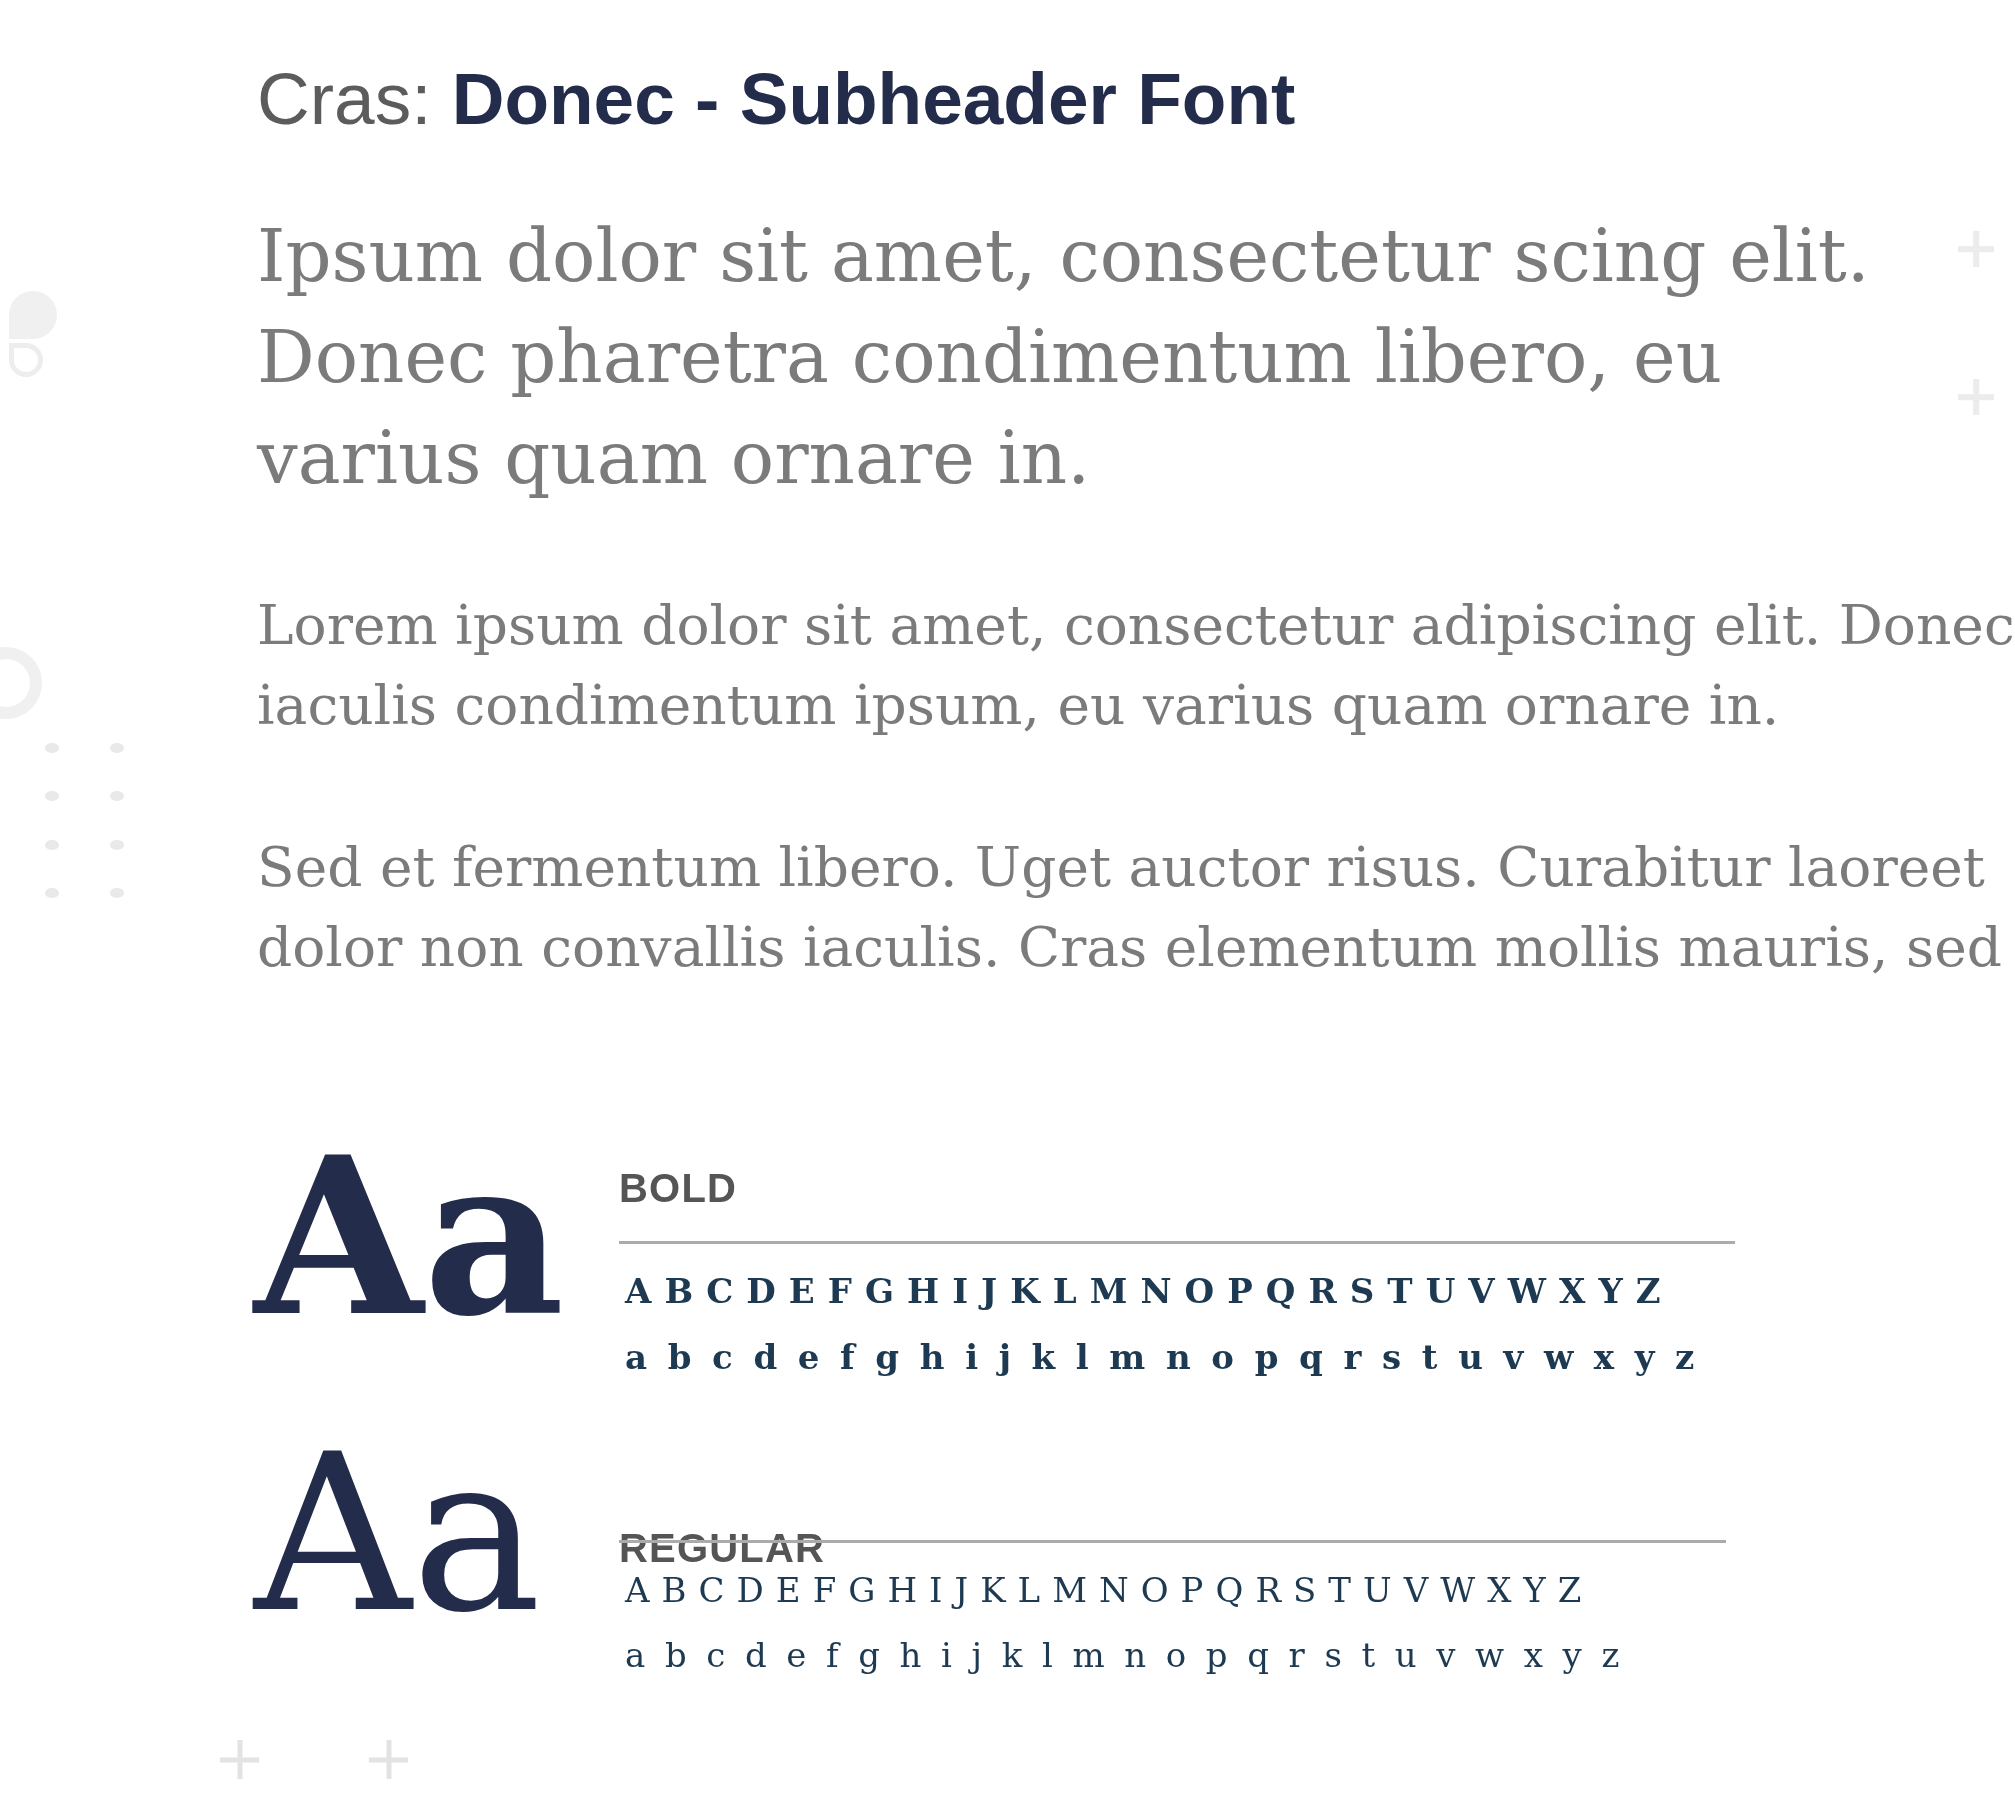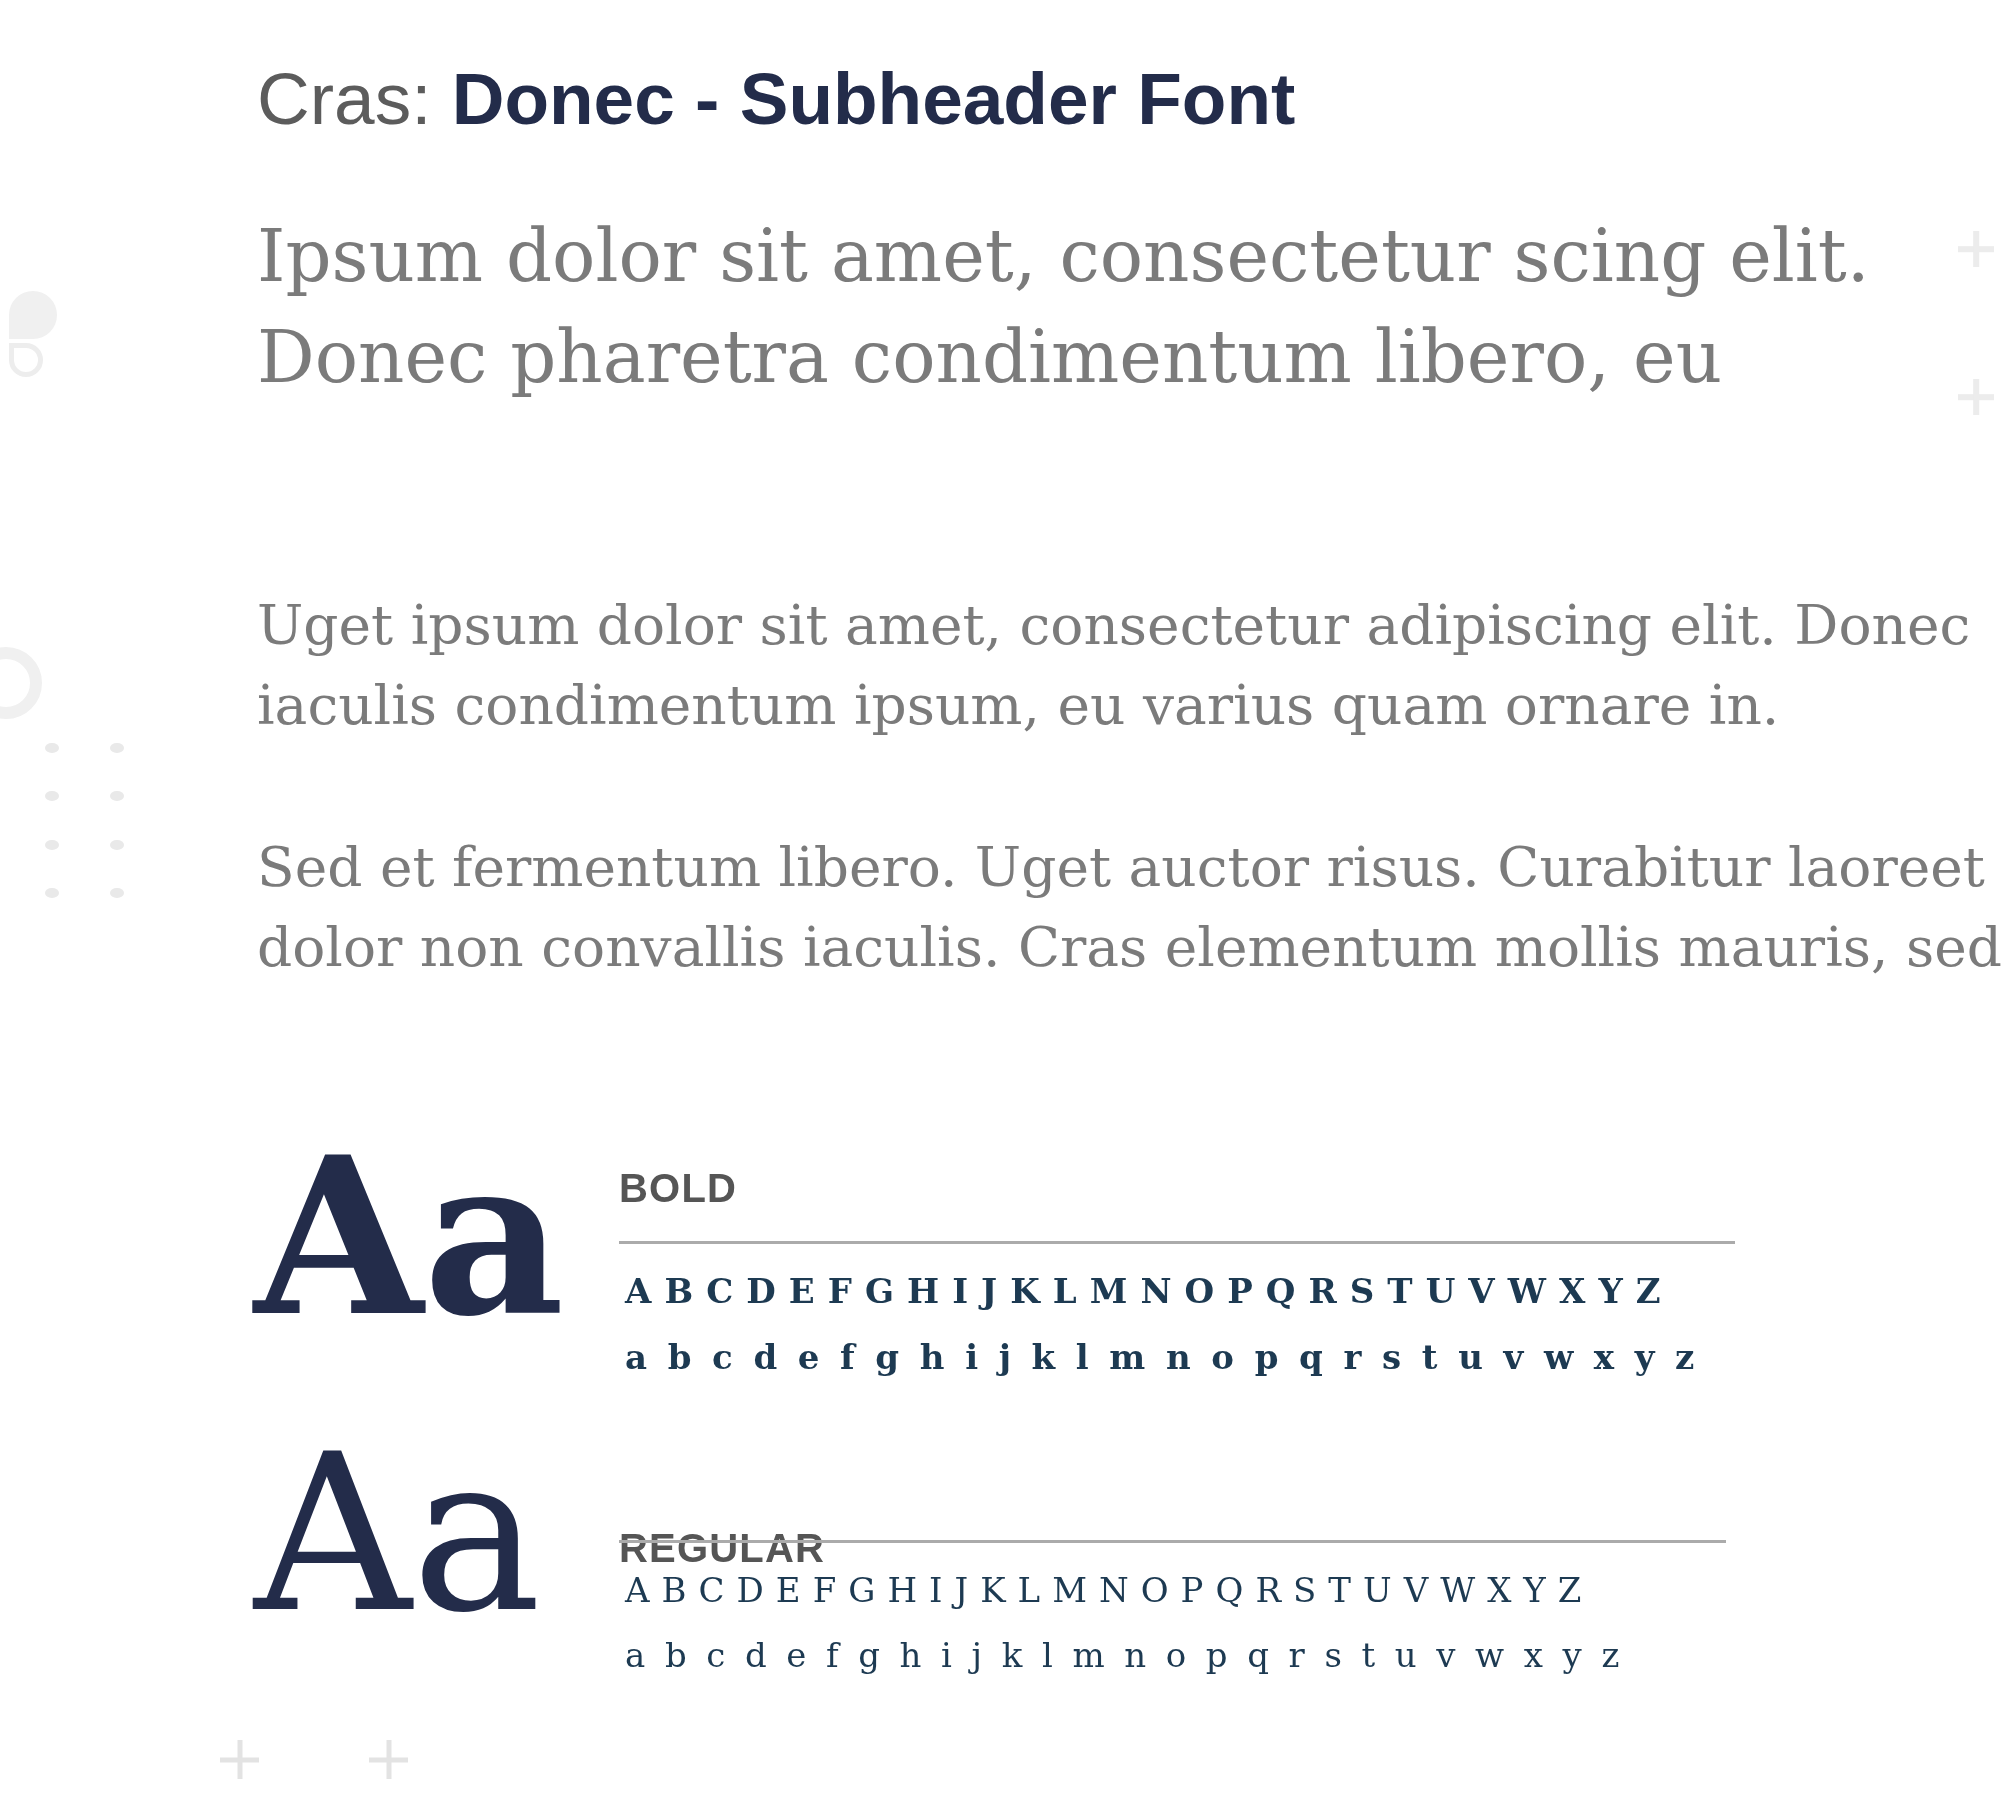--- a/index.html
+++ b/index.html
@@ -127,24 +127,25 @@
 
 <div class="abs page-title">
   <span>Cras:</span>
   <span> </span>
   <span class="title-strong">Donec - Subheader Font</span>
 </div>
 
 <div class="abs lead serif">
   <div class="line">Ipsum dolor sit amet, consectetur scing elit.</div>
   <div class="line">Donec pharetra condimentum libero, eu</div>
+  <div class="line">varius quam ornare in.</div>
 </div>
 
 <div class="abs bodypara para-1 serif">
-  <div class="line">Uget ipsum dolor sit amet, consectetur adipiscing elit. Donec</div>
+  <div class="line">Lorem ipsum dolor sit amet, consectetur adipiscing elit. Donec</div>
   <div class="line">iaculis condimentum ipsum, eu varius quam ornare in.</div>
 </div>
 <div class="abs bodypara para-2 serif">
   <div class="line">Sed et fermentum libero. Uget auctor risus. Curabitur laoreet</div>
   <div class="line">dolor non convallis iaculis. Cras elementum mollis mauris, sed</div>
 </div>
 
 <div>
   <div class="abs aa aa-bold serif">Aa</div>
   <div class="abs weight-label label-bold">BOLD</div>

